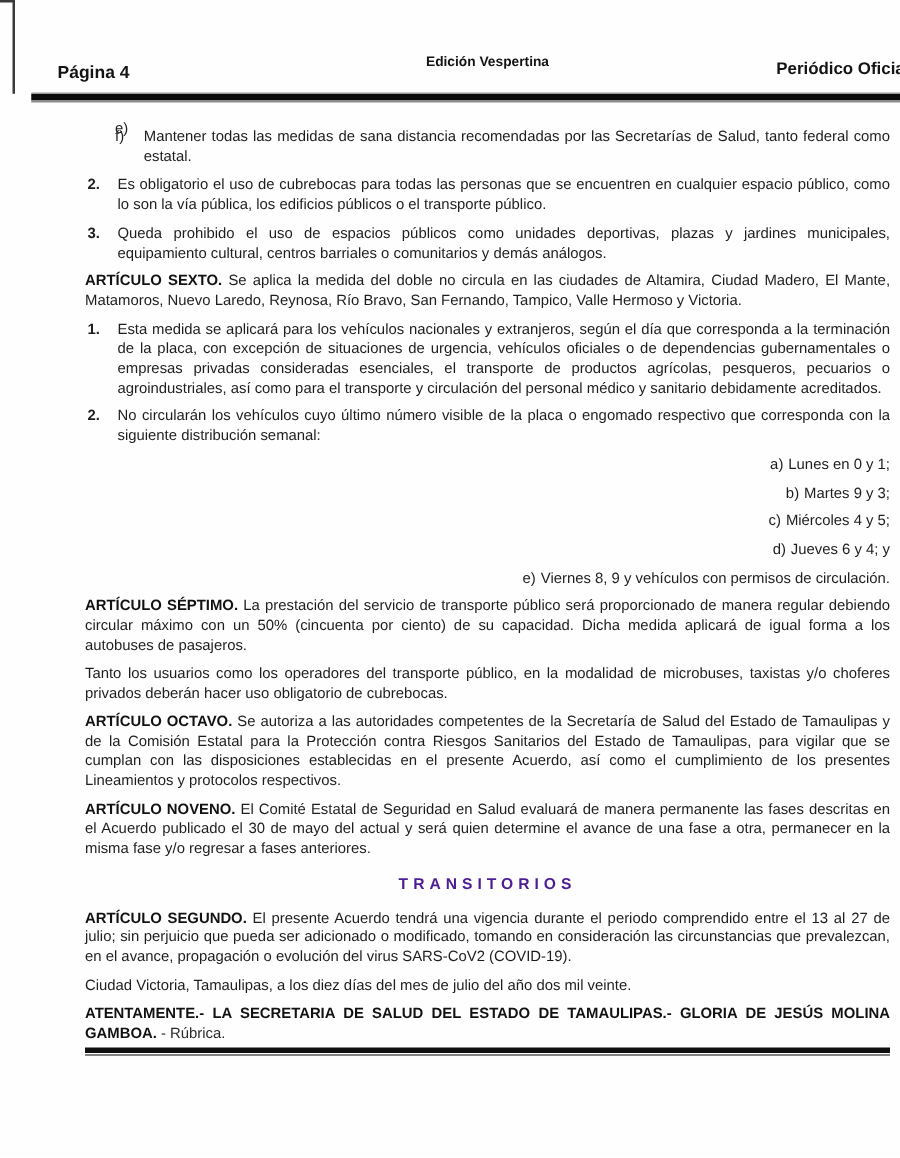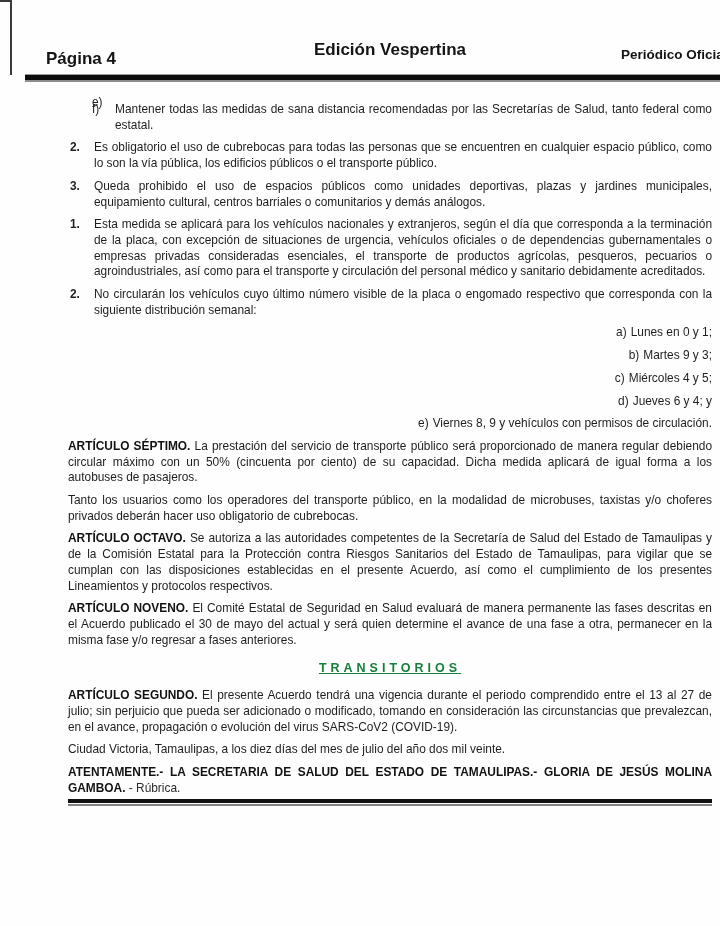--- a/index.html
+++ b/index.html
@@ -14,25 +14,25 @@
   }
   .page { position: absolute; inset: 0; background: #fefefe; }
 
   
   .scan-v { position: absolute; left: 10px; top: 0; width: 2px; height: 75px; background: #3a3a3a; }
   .scan-h { position: absolute; left: 0; top: 0; width: 12px; height: 2px; background: #3a3a3a; }
 
   
   .hdr-pagenum {
     position: absolute; left: 46px; top: 49px;
-    font-size: 17px; font-weight: 700; color: #141414;
+    font-size: 14px; font-weight: 700; color: #141414;
   }
   .hdr-center {
     position: absolute; left: 190px; top: 43px; width: 400px;
-    text-align: center; font-size: 17px; font-weight: 700;
+    text-align: center; font-size: 11px; font-weight: 700;
     line-height: 14.5px; color: #141414;
   }
   .hdr-pub {
     position: absolute; left: 621px; top: 47px;
     font-size: 13.5px; font-weight: 700; white-space: nowrap; color: #141414;
   }
   .hdr-rule {
     position: absolute; left: 25px; top: 74px; width: 700px; height: 8px;
     background: linear-gradient(#9a9a9a 0 1px, #0c0c0c 1px 6px, #8d8d8d 6px 8px);
   }
@@ -48,23 +48,22 @@
   .li { position: relative; }
   .li-num { padding-left: 26px; }
   .li-num > .mk { position: absolute; left: 2px; top: 0; font-weight: 700; }
   .li-let { padding-left: 47px; }
   .li-let > .mk { position: absolute; left: 24px; top: 0; }
   .li-sub { margin-left: 32px; text-align: right; }
   .li-sub .mk { margin-right: 4px; }
 
   .transitorios {
     text-align: center; font-weight: 700; letter-spacing: 4px;
-    font-size: 12.5px; color: #15803d;
+    font-size: 12.5px; color: #4c1d95;
     margin: 13px 0 11px 0 !important;
-    text-decoration: underline;
   }
   .sig { font-weight: 700; color: #121212; margin-bottom: 3px !important; }
   .sig .normal { font-weight: 400; color: #2a2a2a; }
 
   .bottom-rule {
     height: 8px; width: 644px;
     background: linear-gradient(#101010 0 4px, #fdfdfd 4px 5px, #828282 5px 7px, #fdfdfd 7px 8px);
   }
 </style>
 </head>
@@ -99,20 +98,21 @@
     <div class="li li-num">
       <span class="mk">2.</span>
       <span>Es obligatorio el uso de cubrebocas para todas las personas que se encuentren en cualquier espacio público, como lo son la vía pública, los edificios públicos o el transporte público.</span>
     </div>
 
     <div class="li li-num">
       <span class="mk">3.</span>
       <span>Queda prohibido el uso de espacios públicos como unidades deportivas, plazas y jardines municipales, equipamiento cultural, centros barriales o comunitarios y demás análogos.</span>
     </div>
 
+    <p><b>ARTÍCULO SEXTO.</b><span> Se aplica la medida del doble no circula en las ciudades de Altamira, Ciudad Madero, El Mante, Matamoros, Nuevo Laredo, Reynosa, Río Bravo, San Fernando, Tampico, Valle Hermoso y Victoria.</span></p>
 
     <div class="li li-num">
       <span class="mk">1.</span>
       <span>Esta medida se aplicará para los vehículos nacionales y extranjeros, según el día que corresponda a la terminación de la placa, con excepción de situaciones de urgencia, vehículos oficiales o de dependencias gubernamentales o empresas privadas consideradas esenciales, el transporte de productos agrícolas, pesqueros, pecuarios o agroindustriales, así como para el transporte y circulación del personal médico y sanitario debidamente acreditados.</span>
     </div>
 
     <div class="li li-num">
       <span class="mk">2.</span>
       <span>No circularán los vehículos cuyo último número visible de la placa o engomado respectivo que corresponda con la siguiente distribución semanal:</span>
     </div>

